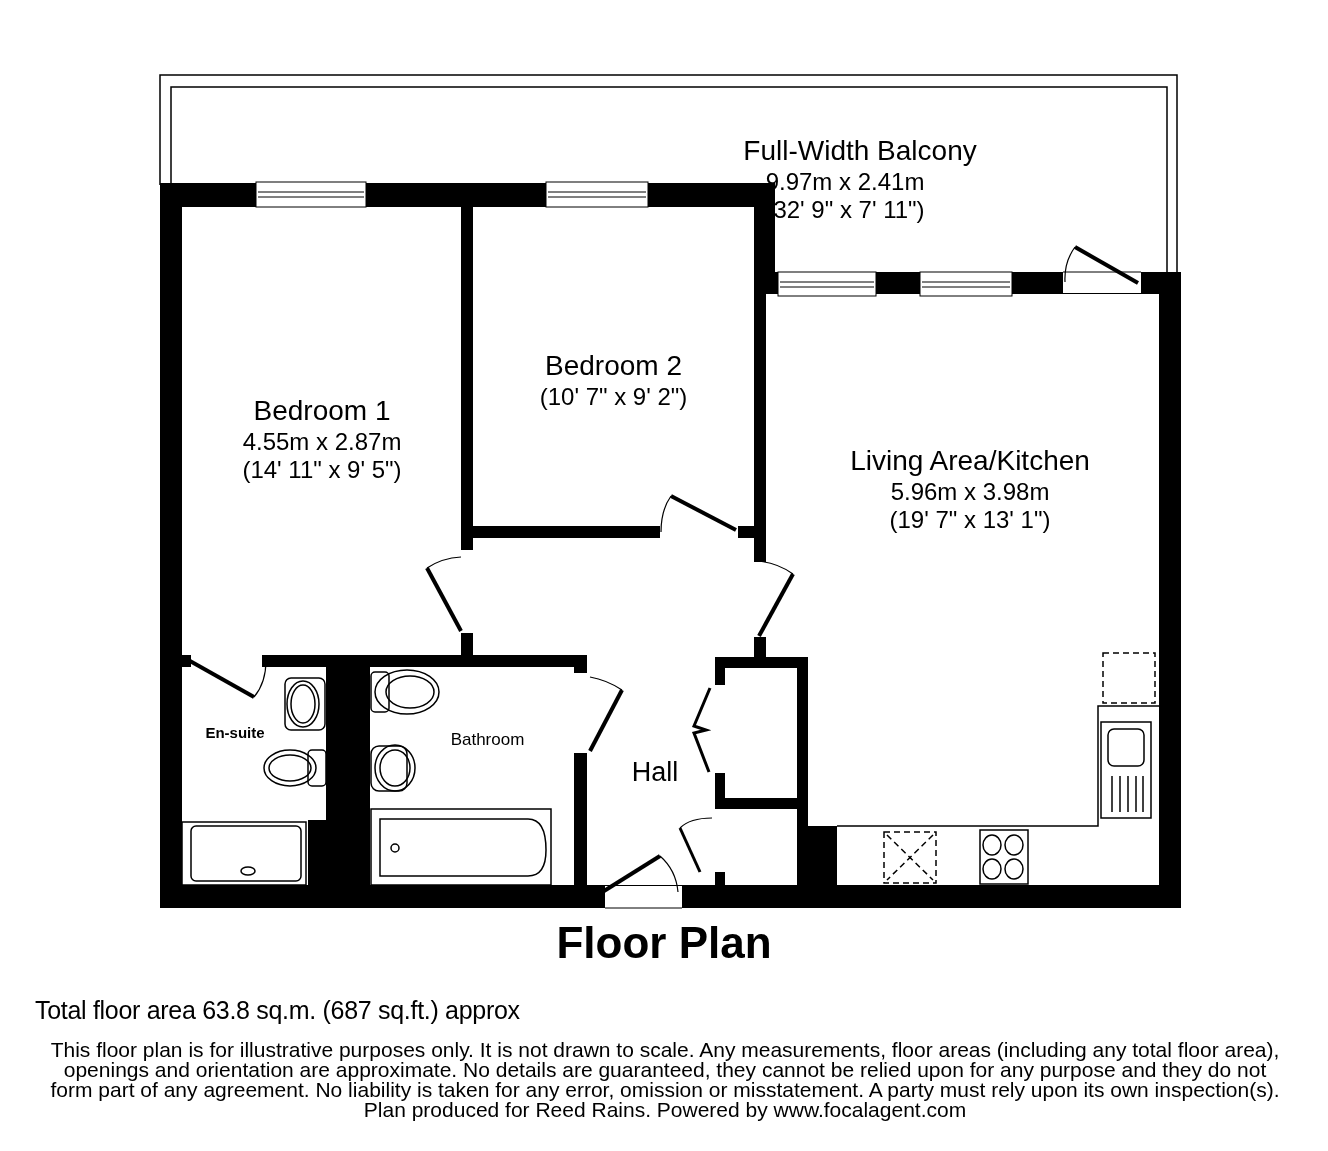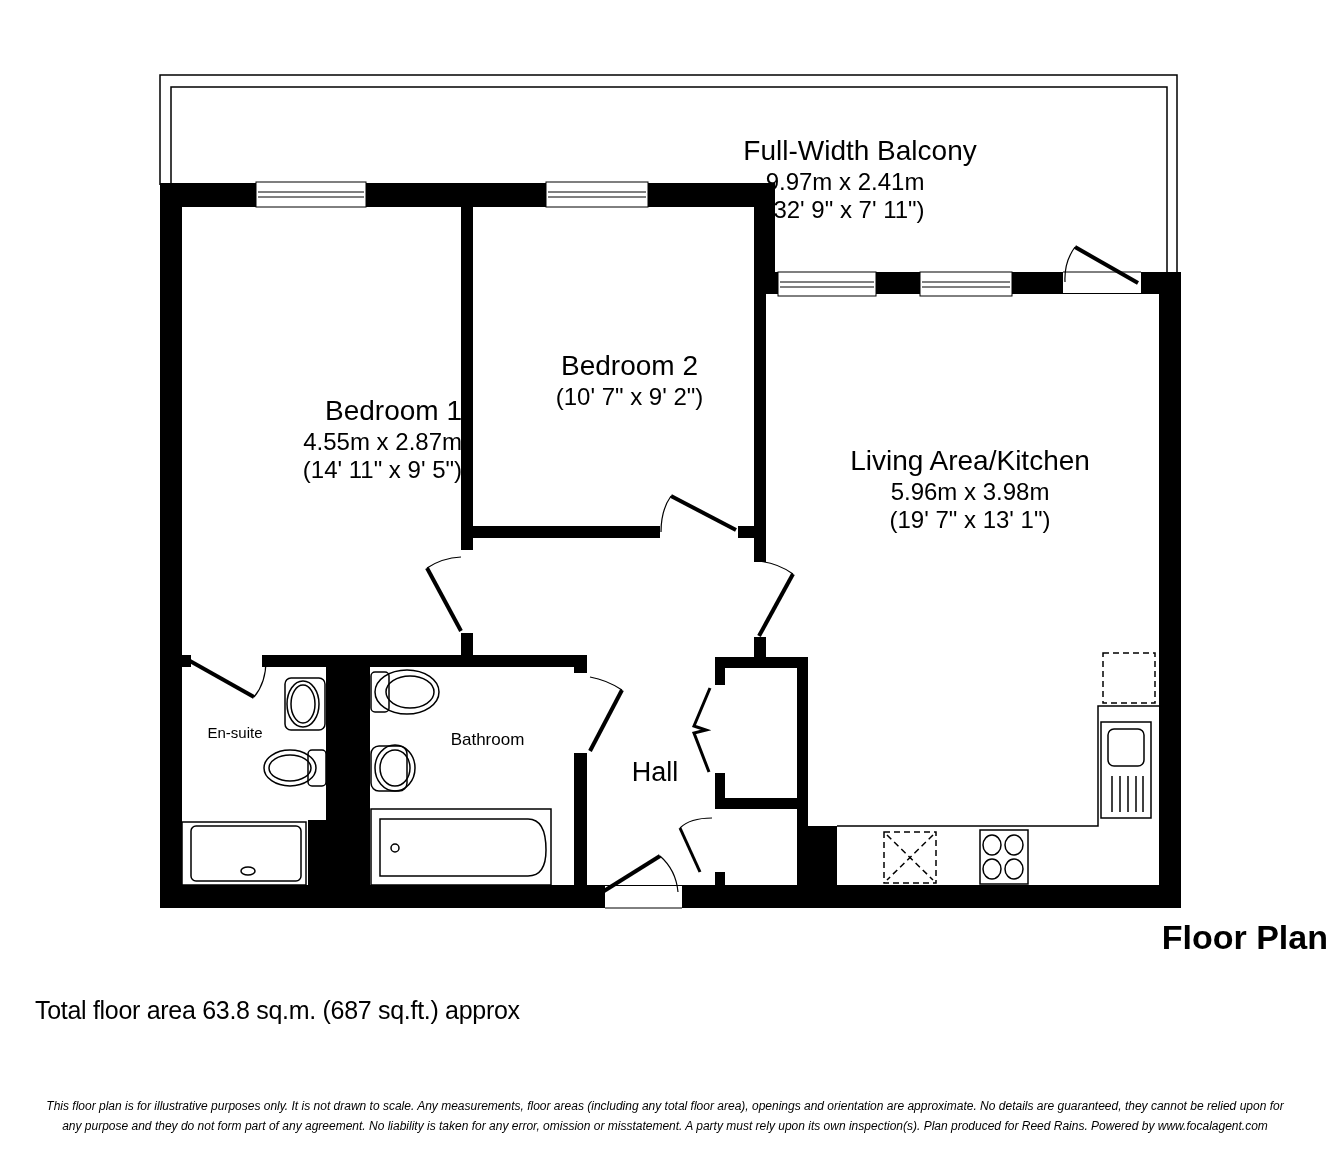--- a/index.html
+++ b/index.html
@@ -1,24 +1,24 @@
 <!DOCTYPE html>
 <html><head>
 <meta charset="utf-8">
 <style>
   html, body { margin: 0; padding: 0; background: #ffffff; }
   body { width: 1328px; height: 1151px; position: relative; overflow: hidden; font-family: "Liberation Sans", sans-serif; color: #000; }
   #plan { position: absolute; left: 0; top: 0; width: 1328px; height: 1151px; }
   .lbl { position: absolute; text-align: center; white-space: nowrap; line-height: 1.2; }
   .room-name { font-size: 28px; }
   .room-dim { font-size: 24px; }
-  .small-name { font-size: 15px; }
-  .title { position: absolute; left: 0; width: 1328px; top: 918px; text-align: right; font-size: 34px; font-weight: bold; }
+  .small-name { font-size: 15px; font-weight: bold; }
+  .title { position: absolute; left: 0; width: 1328px; top: 918px; text-align: center; font-size: 44px; font-weight: bold; }
   .total { position: absolute; left: 35px; top: 996px; font-size: 25px; letter-spacing: -0.3px; }
-  .disclaimer { position: absolute; left: 40px; width: 1250px; top: 1096px; text-align: center; font-size: 12px; line-height: 20px; font-style: italic; }
+  .disclaimer { position: absolute; left: 40px; width: 1250px; top: 1040px; text-align: center; font-size: 21px; line-height: 20px; }
 </style>
 </head>
 <body>
 
 <svg id="plan" viewBox="0 0 1328 1151" xmlns="http://www.w3.org/2000/svg">
 
   <g fill="none" stroke="#000" stroke-width="1.5">
     <polyline points="160,185 160,75 1177,75 1177,272"></polyline>
     <polyline points="171,185 171,87 1167,87 1167,272"></polyline>
   </g>
@@ -143,27 +143,27 @@
       <ellipse cx="1014" cy="869" rx="9" ry="10"></ellipse>
   </g>
 </svg>
 
 <div class="lbl" style="left:700px; width:320px; top:134px;">
   <div class="room-name">Full-Width Balcony</div>
   <div class="room-dim" style="margin-left:-30px;">9.97m x 2.41m</div>
   <div class="room-dim" style="margin-left:-30px;">(32' 9" x 7' 11")</div>
 </div>
 
-<div class="lbl" style="left:182px; width:280px; top:394px;text-align:right;">
+<div class="lbl" style="left:182px; width:280px; top:394px;">
   <div class="room-name">Bedroom 1</div>
   <div class="room-dim">4.55m x 2.87m</div>
   <div class="room-dim">(14' 11" x 9' 5")</div>
 </div>
 
-<div class="lbl" style="left:473px; width:281px; top:349px;padding-left:16px;">
+<div class="lbl" style="left:473px; width:281px; top:349px;">
   <div class="room-name">Bedroom 2</div>
   <div class="room-dim">(10' 7" x 9' 2")</div>
 </div>
 
 <div class="lbl" style="left:790px; width:360px; top:444px;">
   <div class="room-name">Living Area/Kitchen</div>
   <div class="room-dim">5.96m x 3.98m</div>
   <div class="room-dim">(19' 7" x 13' 1")</div>
 </div>
 

